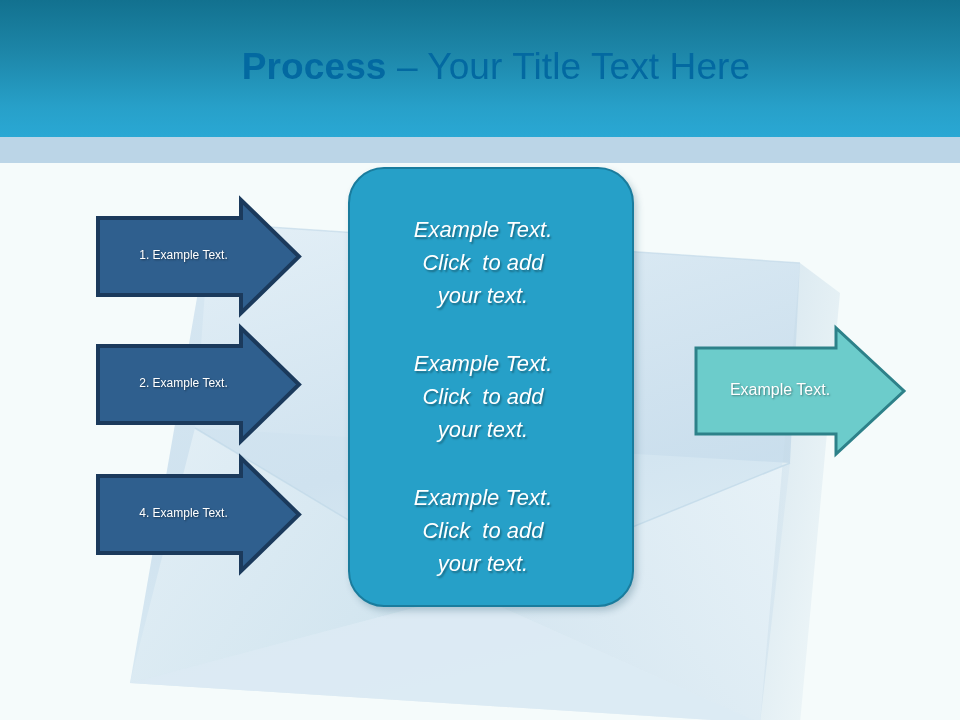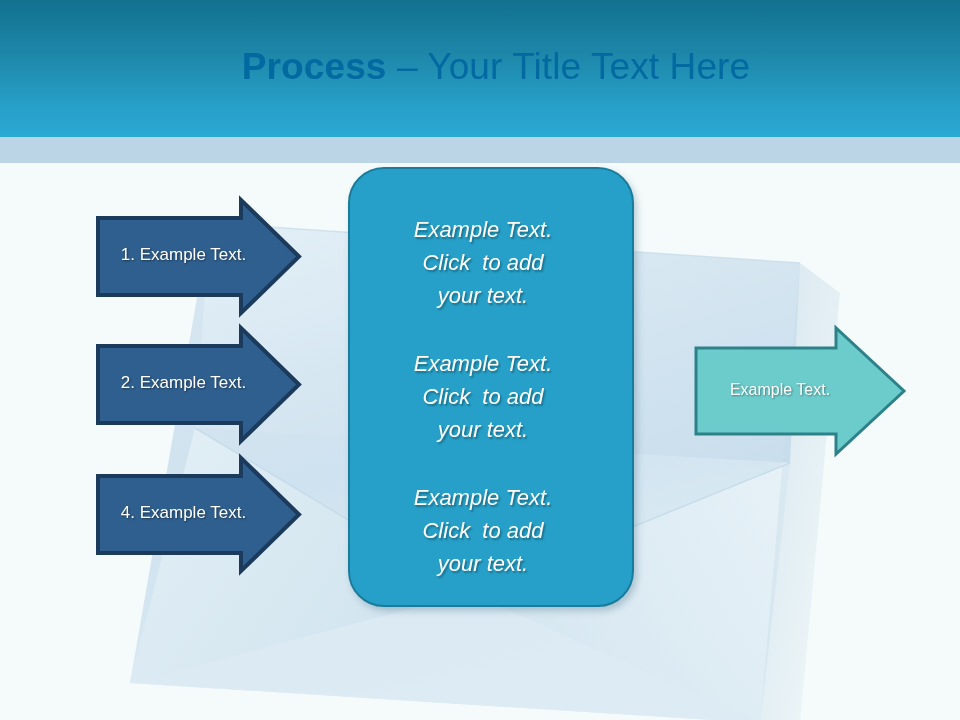--- a/index.html
+++ b/index.html
@@ -73,21 +73,21 @@
     width: 205px;
     height: 117px;
     overflow: visible;
   }
   .arrow-left .arrow-label {
     position: absolute;
     left: 0;
     top: 45px;
     width: 175px;
     text-align: center;
-    font-size: 17px;
+    font-size: 12px;
     line-height: 24px;
     color: #ffffff;
     text-shadow: 1px 1px 2px rgba(0,0,0,0.45);
     white-space: nowrap;
   }
 
   #arrow-step-1 { left: 96px; top: 198px; }
   #arrow-step-2 { left: 96px; top: 326px; }
   #arrow-step-3 { left: 96px; top: 456px; }
 

